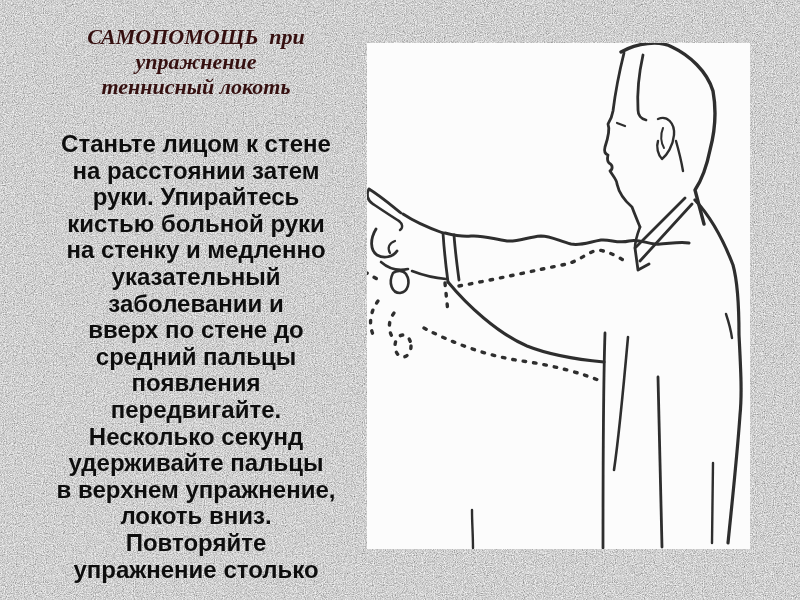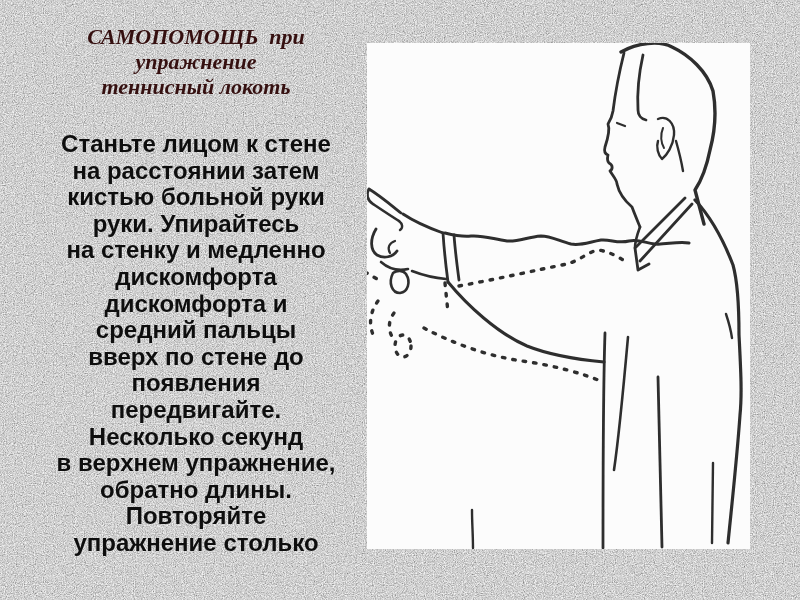--- a/index.html
+++ b/index.html
@@ -67,32 +67,33 @@
 
   <div class="text-col">
     <div class="slide-title">
         <div>САМОПОМОЩЬ  при</div>
         <div>упражнение</div>
         <div>теннисный локоть</div>
       </div>
     <div class="slide-body">
         <div>Станьте лицом к стене</div>
         <div>на расстоянии затем</div>
+        <div>руки. Упирайтесь</div>
         <div>кистью больной руки</div>
-        <div>руки. Упирайтесь</div>
         <div>на стенку и медленно</div>
-        <div>дискомфорта</div>
-        <div>дискомфорта и</div>
+        <div>указательный</div>
+        <div>заболевании и</div>
+        <div>вверх по стене до</div>
         <div>средний пальцы</div>
-        <div>вверх по стене до</div>
         <div>появления</div>
         <div>передвигайте.</div>
         <div>Несколько секунд</div>
+        <div>удерживайте пальцы</div>
         <div>в верхнем упражнение,</div>
-        <div>обратно длины.</div>
+        <div>локоть вниз.</div>
         <div>Повторяйте</div>
         <div>упражнение столько</div>
       </div>
   </div>
 
   <div class="illustration-panel">
     <svg width="383" height="506" viewBox="0 0 383 506" xmlns="http://www.w3.org/2000/svg">
       <defs>
         <filter id="soft" x="-5%" y="-5%" width="110%" height="110%">
           <feGaussianBlur stdDeviation="0.45"></feGaussianBlur>

